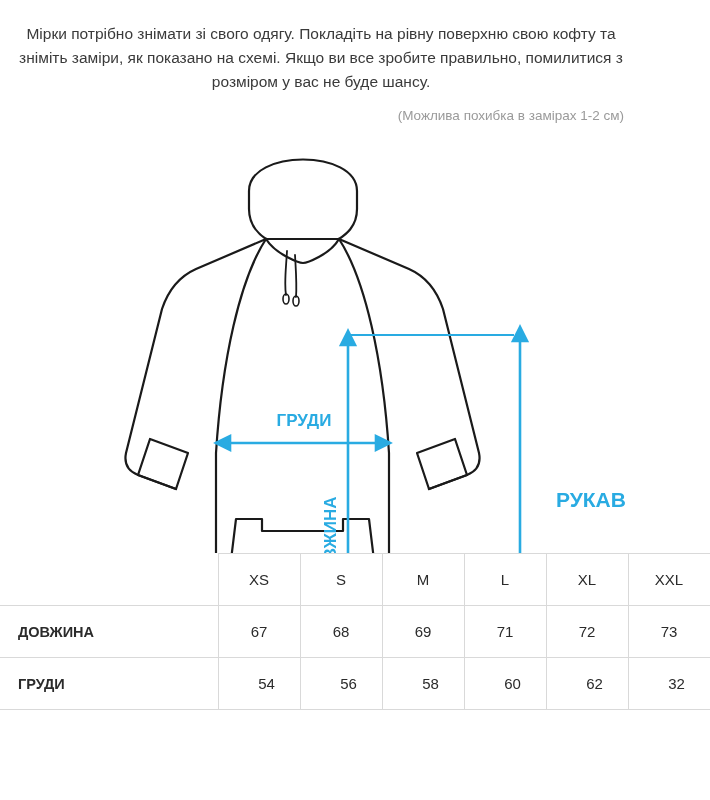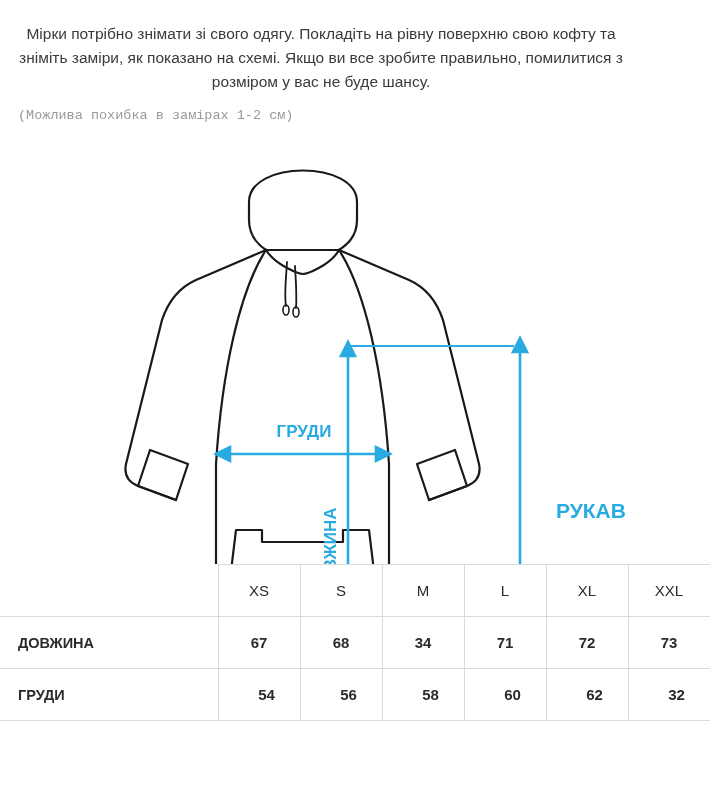--- a/index.html
+++ b/index.html
@@ -24,45 +24,44 @@
     padding: 22px 18px 0 18px;
     text-align: center;
   }
   .intro-text {
     font-size: 15.5px;
     line-height: 1.55;
     color: #3a3a3a;
     margin: 0;
   }
   .intro-note {
-    margin: 14px 0 11px 0;
+    margin: 14px 0 0 0;
     font-size: 13.5px;
     color: #9a9a9a;
-    text-align: left;
-    font-family: Liberation Mono, monospace;
+    text-align: right;
   }
   .diagram-wrap {
     position: relative;
     width: 710px;
     height: 430px;
   }
   .diagram-wrap svg {
     display: block;
   }
   table.size-table {
     border-collapse: collapse;
     width: 710px;
     table-layout: fixed;
   }
   table.size-table td, table.size-table th {
     border: 1px solid #d9d9d9;
     height: 49px;
     text-align: center;
     font-size: 15px;
-    font-weight: bold;
+    font-weight: normal;
     color: #2b2b2b;
   }
   table.size-table thead th {
     font-weight: normal;
     font-size: 15px;
   }
   table.size-table thead th.corner {
     border-left: none;
     border-top: none;
     border-right: 1px solid #d9d9d9;
@@ -165,21 +164,21 @@
         <th>L</th>
         <th>XL</th>
         <th>XXL</th>
       </tr>
     </thead>
     <tbody>
       <tr>
         <td class="rowlabel">ДОВЖИНА</td>
         <td>67</td>
         <td>68</td>
-        <td>34</td>
+        <td>69</td>
         <td>71</td>
         <td>72</td>
         <td>73</td>
       </tr>
       <tr class="last-row">
         <td class="rowlabel">ГРУДИ</td>
         <td>54</td>
         <td>56</td>
         <td>58</td>
         <td>60</td>

